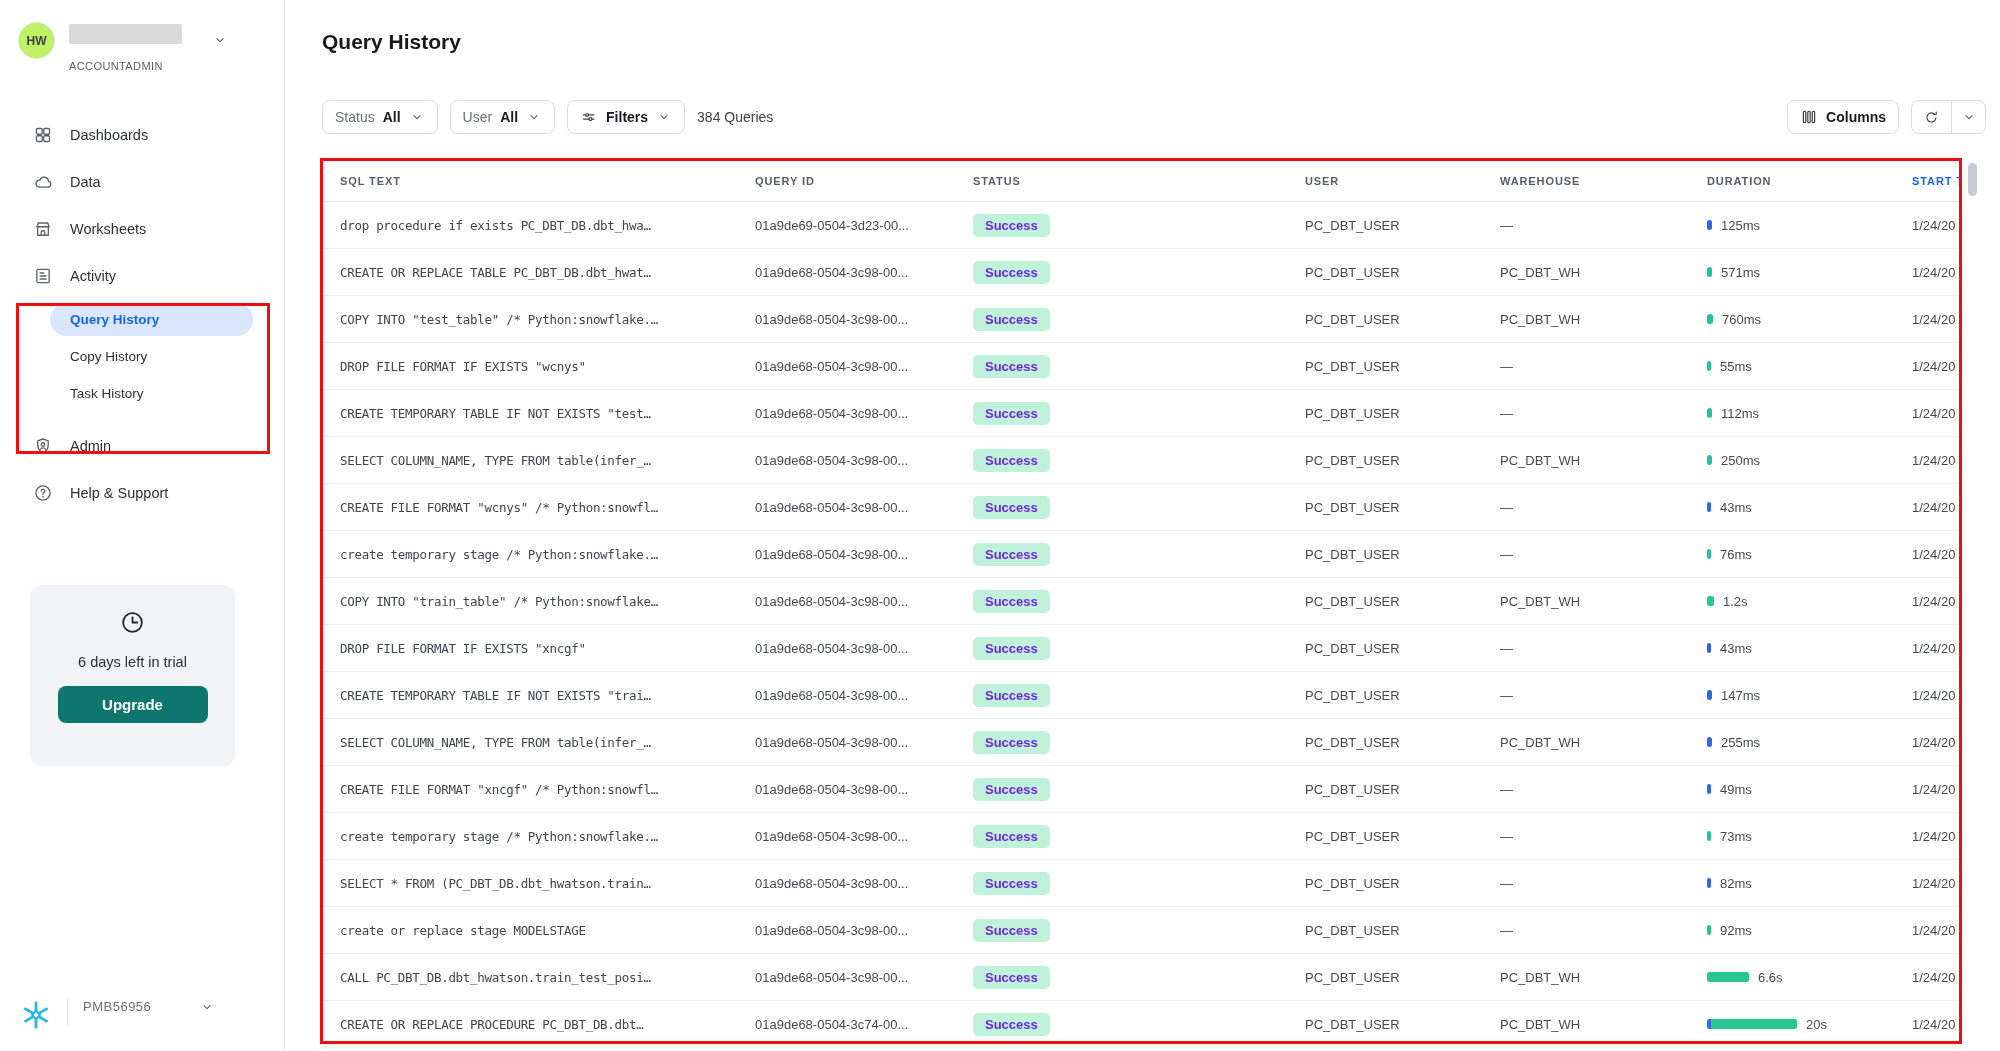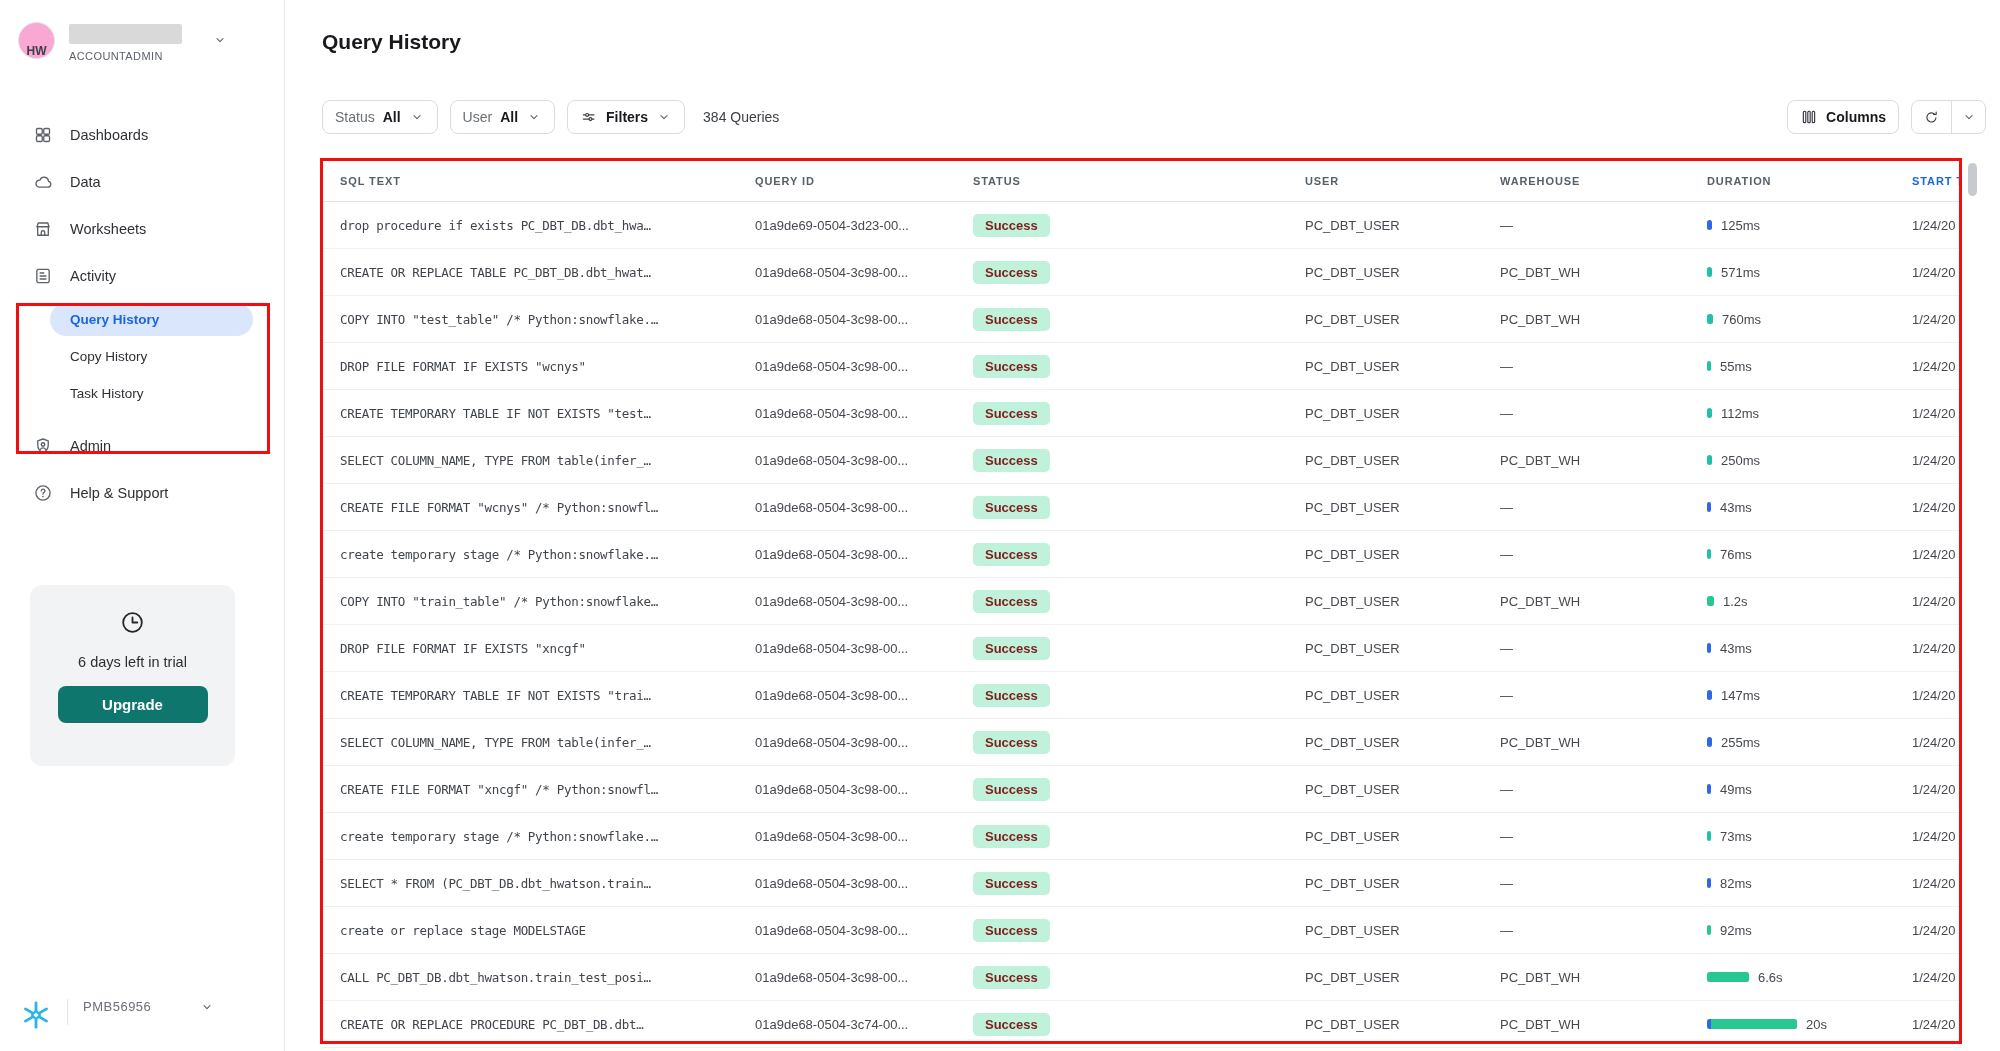--- a/index.html
+++ b/index.html
@@ -4,25 +4,25 @@
 <style>
   * { margin:0; padding:0; box-sizing:border-box; }
   html,body { width:2000px; height:1051px; overflow:hidden; background:#fff;
     font-family:"Liberation Sans", sans-serif; color:#24272b; }
   .app { position:relative; width:2000px; height:1051px; }
 
   
   .sidebar { position:absolute; left:0; top:0; bottom:0; width:285px; background:#fff;
     border-right:1px solid #e7e9ec; }
   .account { position:absolute; left:18px; top:22px; width:250px; display:flex; align-items:flex-start; cursor:pointer; }
-  .avatar { width:37px; height:37px; border-radius:50%; border:1px solid #e3e5e8; background:#f9a8d4;
-    display:flex; align-items:flex-end; justify-content:center; font-size:12px; font-weight:600; color:#3c4046; }
+  .avatar { width:37px; height:37px; border-radius:50%; border:1px solid #e3e5e8; background:#bef264;
+    display:flex; align-items:center; justify-content:center; font-size:12px; font-weight:600; color:#3c4046; }
   .acct-text { margin-left:14px; padding-top:2px; }
   .redacted { width:113px; height:20px; background:#d9d9d9; border-radius:2px; }
-  .role { margin-top:6px; font-size:11px; color:#5d6269; letter-spacing:.4px; }
+  .role { margin-top:16px; font-size:11px; color:#5d6269; letter-spacing:.4px; }
   .acct-chev { position:absolute; right:40px; top:10px; color:#5d6269; }
 
   nav { position:absolute; top:111px; left:0; right:0; }
   .nav-item { height:47px; display:flex; align-items:center; padding-left:33px; gap:17px;
     font-size:14.5px; font-weight:500; color:#2d3035; cursor:pointer; }
   .nav-item .nicon { width:20px; height:20px; color:#5d6269; display:flex; }
   .subs { padding:4px 0 8px 0; }
   .sub-item { width:203px; height:33px; margin:0 0 4px 50px; display:flex; align-items:center;
     padding-left:20px; border-radius:17px; font-size:13.5px; color:#2d3035; cursor:pointer; }
   .sub-item.selected { background:#d9e6fc; color:#1b66e0; font-weight:600; }
@@ -45,21 +45,21 @@
   .page-title { position:absolute; left:37px; top:30px; font-size:21px; font-weight:700; color:#17191c; }
 
   .toolbar { position:absolute; left:37px; top:100px; height:34px; display:flex; align-items:center; gap:12px; }
   .pill, .btn { height:34px; display:inline-flex; align-items:center; background:#fff;
     border:1px solid #d9dce1; border-radius:8px; padding:0 12px; gap:8px; font-family:inherit;
     font-size:14px; cursor:pointer; }
   .pill-label { color:#6a7076; }
   .pill-value, .pill-bold, .btn-label { color:#17191c; font-weight:600; }
   .chev { color:#5d6269; display:flex; width:16px; height:16px; }
   .picon { width:18px; height:18px; color:#3c4046; display:flex; }
-  .count-text { margin-left:6px; font-size:14px; color:#3c4046; }
+  .count-text { font-size:14px; color:#3c4046; }
 
   .toolbar-right { position:absolute; top:100px; right:14px; display:flex; gap:12px; }
   .split { height:34px; display:inline-flex; align-items:stretch; border:1px solid #d9dce1; border-radius:8px; overflow:hidden; background:#fff; }
   .seg { display:flex; align-items:center; justify-content:center; cursor:pointer; }
   .seg-refresh { width:40px; border-right:1px solid #d9dce1; }
   .seg-chev { width:33px; }
   .seg .picon { width:17px; height:17px; }
 
   
   .table { position:absolute; left:37px; top:160px; width:1640px; }
@@ -68,21 +68,21 @@
   .th { font-size:11px; font-weight:600; letter-spacing:.9px; color:#566069; white-space:nowrap;
     overflow:hidden; cursor:pointer; }
   .th.sorted { color:#1b66e0; }
   .tr { height:47px; border-bottom:1px solid #eef0f3; cursor:pointer; }
   .td { white-space:nowrap; overflow:hidden; font-size:13px; color:#45494f; }
   .c-sql { padding-left:18px; } .c-qid { padding-left:15px; } .c-status { padding-left:18px; }
   .c-user { padding-left:10px; } .c-wh { padding-left:10px; } .c-dur { padding-left:7px; }
   .c-start { padding-left:7px; }
   .td.c-sql { font-family:"DejaVu Sans Mono", monospace; font-size:12.5px; letter-spacing:-.3px; color:#40454c; }
   .badge { display:inline-block; padding:4px 12px; border-radius:5px; font-size:13px; font-weight:600;
-    background:#c0f1db; color:#7f1d1d; }
+    background:#c0f1db; color:#6d28d9; }
   .dur { display:flex; align-items:center; gap:9px; }
   .bar { display:inline-flex; height:10px; border-radius:2.5px; overflow:hidden; flex:none; }
   .bar span { display:block; height:100%; }
 
   .scroll-thumb { position:absolute; left:1683px; top:163px; width:9px; height:33px;
     background:#c7cace; border-radius:5px; cursor:pointer; }
 
   
   .anno { position:absolute; border:3px solid #f10e0e; pointer-events:none; }
   .anno-activity { left:16px; top:303px; width:254px; height:151px; }

